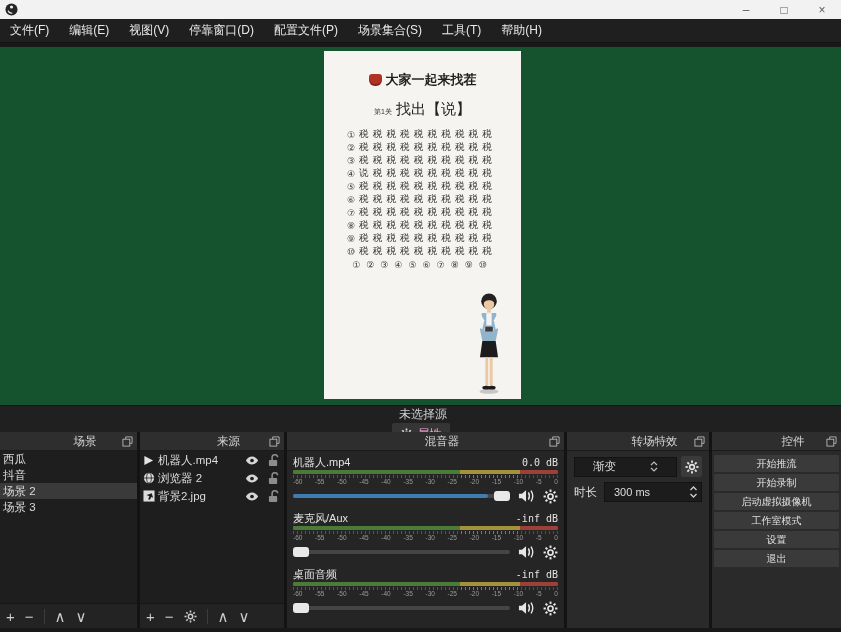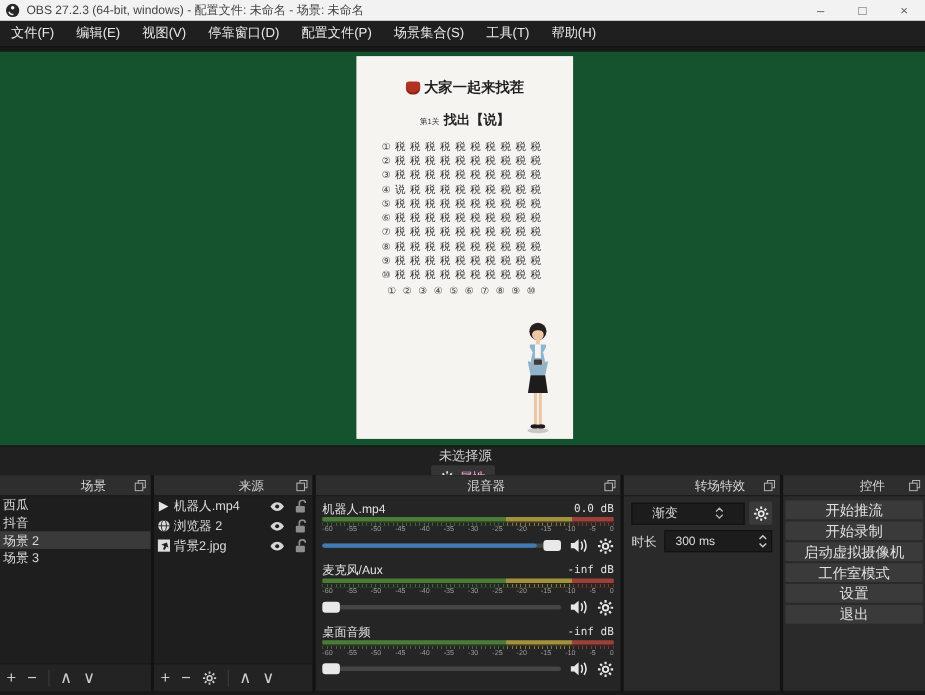--- a/index.html
+++ b/index.html
@@ -24,21 +24,21 @@
   
   .preview { position:absolute; top:47px; left:0; right:0; height:362px; background:#14532d; }
   .canvas { position:absolute; left:324px; top:4px; width:197px; height:348px;
     background:#f6f4f0; color:#333; overflow:hidden; }
   .game-title { display:flex; justify-content:center; align-items:center; gap:4px;
     margin-top:20px; font-weight:bold; font-size:13px; color:#1f1f1f; }
   .logo-badge { width:13px; height:12px; background:#b13122; border-radius:3px 3px 6px 6px;
     box-shadow:inset 0 -2px 0 rgba(0,0,0,.25); }
   .game-sub { text-align:center; margin-top:11px; color:#222; }
   .game-sub .lvl { font-size:7px; margin-right:4px; color:#333; }
-  .game-sub .task { font-size:12px; font-weight:bold; }
+  .game-sub .task { font-size:15px; font-weight:normal; }
   .grid { margin-top:9px; padding-left:23px; }
   .grid-row { height:13px; display:flex; align-items:center; }
   .row-num { font-size:9px; width:12px; color:#3a3a3a; }
   .row-chars { font-size:9.5px; letter-spacing:4.2px; color:#2e2e2e; font-weight:500; white-space:nowrap; }
   .footer-nums { text-align:center; font-size:9px; letter-spacing:6px; margin-top:2px; color:#3a3a3a; }
   .figure { position:absolute; right:13px; bottom:3px; width:38px; height:106px; }
   
   .src-toolbar { position:absolute; top:405px; left:0; right:0; height:27px; background:#202020;
     display:flex; align-items:center; border-top:1px solid #141414;flex-direction:column; }
   .status-text { font-size:12px; color:#cfcfcf; margin-left:5px; }
@@ -96,37 +96,36 @@
   .gear-btn { width:21px; height:21px; background:#3a3a3a; border-radius:2px; display:flex;
     align-items:center; justify-content:center; }
   .trans-row2 { display:flex; align-items:center; gap:7px; font-size:11.5px; color:#dddddd; }
   .duration-field { flex:1; height:20px; background:#1c1c1c; border:1px solid #121212; display:flex;
     align-items:center; padding:0 9px; font-size:11px; color:#dddddd; position:relative; }
   .spin { position:absolute; right:3px; top:0; bottom:0; display:flex; flex-direction:column;
     justify-content:center; gap:2px; }
   
   .controls-body { flex:1; background:#2a2a2a; padding:4px 2px; display:flex; flex-direction:column; gap:2px; }
   .ctl-btn { height:17px; background:#3a3a3a; border-radius:1px; display:flex; align-items:center;
-    justify-content:center; font-size:13px; color:#e0e0e0; cursor:default; flex-shrink:0; }
+    justify-content:center; font-size:10px; color:#e0e0e0; cursor:default; flex-shrink:0; }
   svg { display:block; }
 </style>
 </head>
 <body>
 
 <div id="app">
 
   <div class="titlebar">
     <span>
       <svg width="13" height="13" viewBox="0 0 14 14">
           <circle cx="7" cy="7" r="6.5" fill="#262626"></circle>
           <circle cx="7" cy="4.3" r="1.7" fill="#f2f2f2"></circle>
           <path d="M3.4 8.2a4 4 0 0 0 4.4 2.6" stroke="#f2f2f2" stroke-width="1.4" fill="none"></path>
         </svg>
     </span>
-    <span class="title">OBS 27.2.3 (64-bit, windows) - 配置文件: 未命名 - 场景: 未命名</span>
     <div class="win-controls">
       <span class="win-btn">–</span>
       <span class="win-btn">□</span>
       <span class="win-btn">×</span>
     </div>
   </div>
 
   <div class="menubar">
     <span class="menu-item">文件(F)</span>
     <span class="menu-item">编辑(E)</span>

